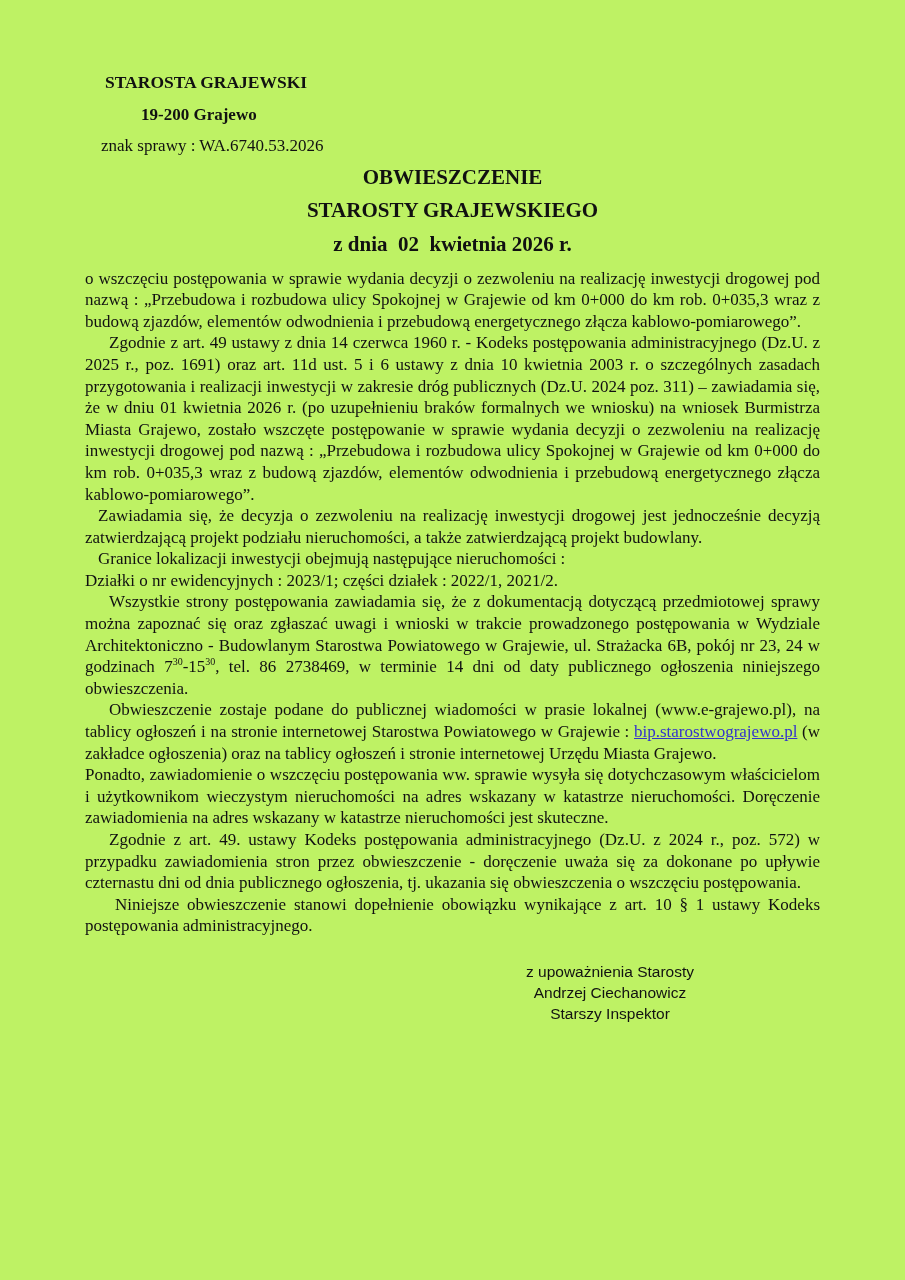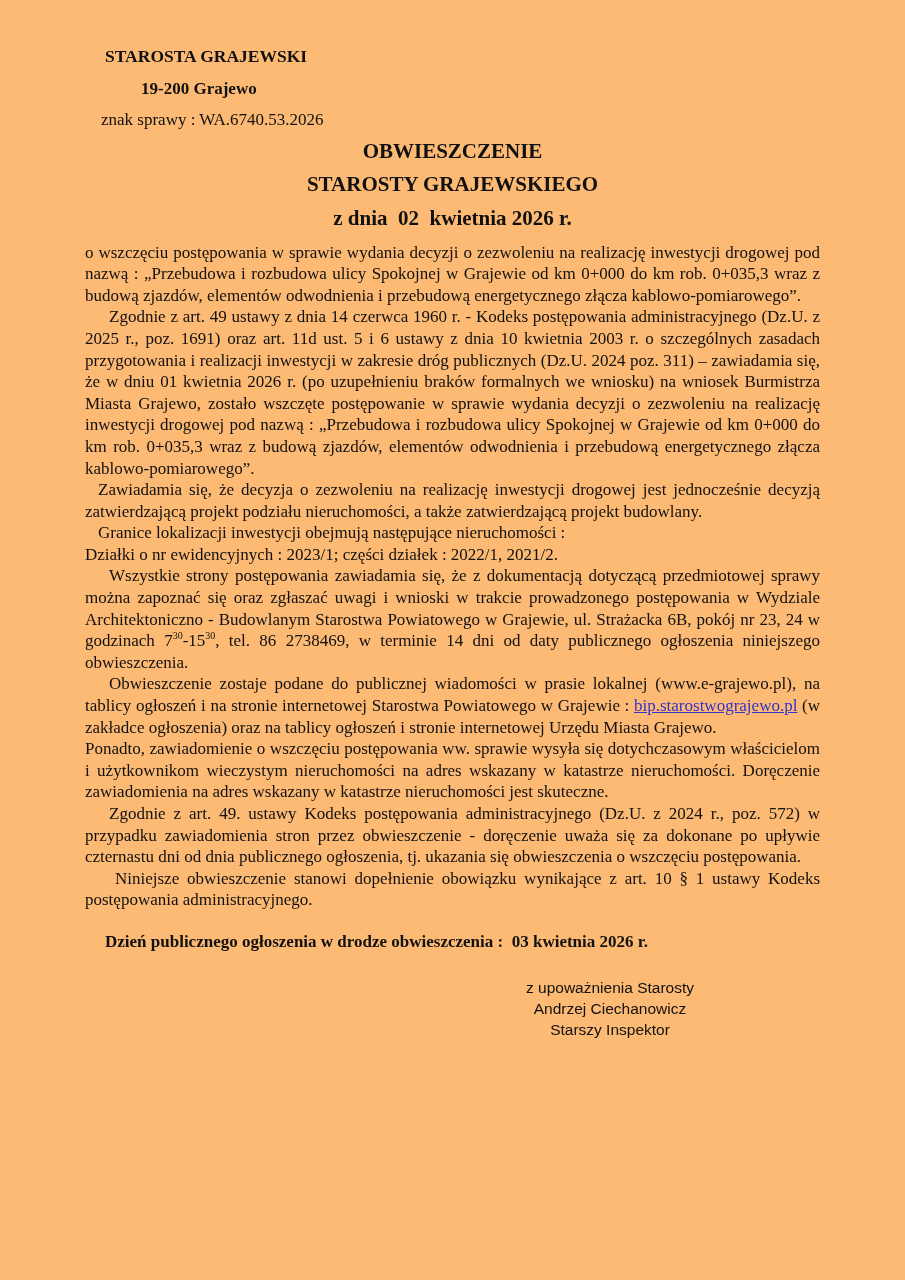--- a/index.html
+++ b/index.html
@@ -1,27 +1,27 @@
 <!DOCTYPE html>
 <html><head>
 <meta charset="utf-8">
 <style>
   html, body { margin: 0; padding: 0; background: #ffffff; }
   .page {
     position: relative;
     width: 905px;
     height: 1280px;
-    background: #fdba74;
+    background: #bef264;
     color: #111111;
     font-family: "Liberation Serif", "DejaVu Serif", serif;
     font-size: 17px;
     line-height: 21.6px;
     overflow: hidden;
     box-sizing: border-box;
-    padding: 46px 85px 0 85px;
+    padding: 72px 85px 0 85px;
   }
   
   .hdr p { margin: 0 0 10px 0; }
   .hdr .authority { margin-left: 20px; font-weight: bold; font-size: 17.5px; }
   .hdr .street    { margin-left: 56px; font-weight: bold; }
   .hdr .city      { margin-left: 56px; font-weight: bold; }
   .hdr .case-ref  { margin-left: 16px; }
   
   .title { text-align: center; margin-top: 6px; }
   .title p { margin: 0 0 12px 0; font-weight: bold; font-size: 21px; white-space: pre-wrap; }
@@ -75,21 +75,20 @@
     <p>o wszczęciu postępowania w sprawie wydania decyzji o zezwoleniu na realizację inwestycji drogowej pod nazwą : „Przebudowa i rozbudowa ulicy Spokojnej w Grajewie od km 0+000 do km rob. 0+035,3 wraz z budową zjazdów, elementów odwodnienia i przebudową energetycznego złącza kablowo-pomiarowego”.</p>
     <p class="ind-lg">Zgodnie z art. 49 ustawy z dnia 14 czerwca 1960 r. - Kodeks postępowania administracyjnego (Dz.U. z 2025 r., poz. 1691) oraz art. 11d ust. 5 i 6 ustawy z dnia 10 kwietnia 2003 r. o szczególnych zasadach przygotowania i realizacji inwestycji w zakresie dróg publicznych (Dz.U. 2024 poz. 311) – zawiadamia się, że w dniu 01 kwietnia 2026 r. (po uzupełnieniu braków formalnych we wniosku) na wniosek Burmistrza Miasta Grajewo, zostało wszczęte postępowanie w sprawie wydania decyzji o zezwoleniu na realizację inwestycji drogowej pod nazwą : „Przebudowa i rozbudowa ulicy Spokojnej  w Grajewie od km 0+000 do km rob. 0+035,3 wraz z budową zjazdów, elementów odwodnienia i przebudową energetycznego złącza kablowo-pomiarowego”.</p>
     <p class="ind-sm">Zawiadamia się, że decyzja o zezwoleniu na realizację inwestycji drogowej jest jednocześnie decyzją zatwierdzającą projekt podziału nieruchomości, a także zatwierdzającą projekt budowlany.</p>
     <p class="ind-sm bold">Granice lokalizacji inwestycji obejmują następujące nieruchomości :</p>
     <p>Działki o nr ewidencyjnych : 2023/1; części działek : 2022/1, 2021/2.</p>
     <p class="ind-lg"><span>Wszystkie strony postępowania zawiadamia się,  że z dokumentacją dotyczącą przedmiotowej sprawy można zapoznać się oraz zgłaszać uwagi i wnioski w trakcie prowadzonego postępowania w Wydziale Architektoniczno - Budowlanym Starostwa Powiatowego w Grajewie, ul. Strażacka 6B, pokój nr 23, 24 w godzinach 7</span><sup class="hrs">30</sup><span>-15</span><sup class="hrs">30</sup><span>,  tel. 86 2738469, w terminie 14 dni od daty publicznego ogłoszenia niniejszego obwieszczenia.</span></p>
     <p class="ind-lg"><span>Obwieszczenie zostaje podane do publicznej wiadomości w prasie lokalnej (www.e-grajewo.pl), na tablicy ogłoszeń i na stronie internetowej Starostwa Powiatowego w Grajewie : </span><a class="doc-link">bip.starostwograjewo.pl</a><span> (w zakładce ogłoszenia) oraz na tablicy ogłoszeń i stronie internetowej Urzędu Miasta Grajewo.</span></p>
     <p>Ponadto, zawiadomienie o wszczęciu postępowania ww. sprawie wysyła się dotychczasowym właścicielom i użytkownikom wieczystym nieruchomości na adres wskazany w katastrze nieruchomości. Doręczenie zawiadomienia na adres wskazany w katastrze nieruchomości jest skuteczne.</p>
     <p class="ind-lg">Zgodnie z art. 49. ustawy Kodeks postępowania administracyjnego (Dz.U. z 2024 r., poz. 572) w przypadku zawiadomienia stron przez obwieszczenie - doręczenie uważa się za dokonane po upływie czternastu dni od dnia publicznego ogłoszenia, tj. ukazania się obwieszczenia o wszczęciu postępowania.</p>
     <p class="ind-xl">Niniejsze obwieszczenie stanowi dopełnienie obowiązku wynikające z  art. 10  § 1  ustawy Kodeks postępowania administracyjnego.</p>
-    <p class="pub-date">Dzień publicznego ogłoszenia w drodze obwieszczenia :  03 kwietnia 2026 r.</p>
   </div>
 
   <div class="signature">
     <p>z upoważnienia Starosty</p>
     <p>Andrzej Ciechanowicz</p>
     <p>Starszy Inspektor</p>
   </div>
 
 </div>
 

